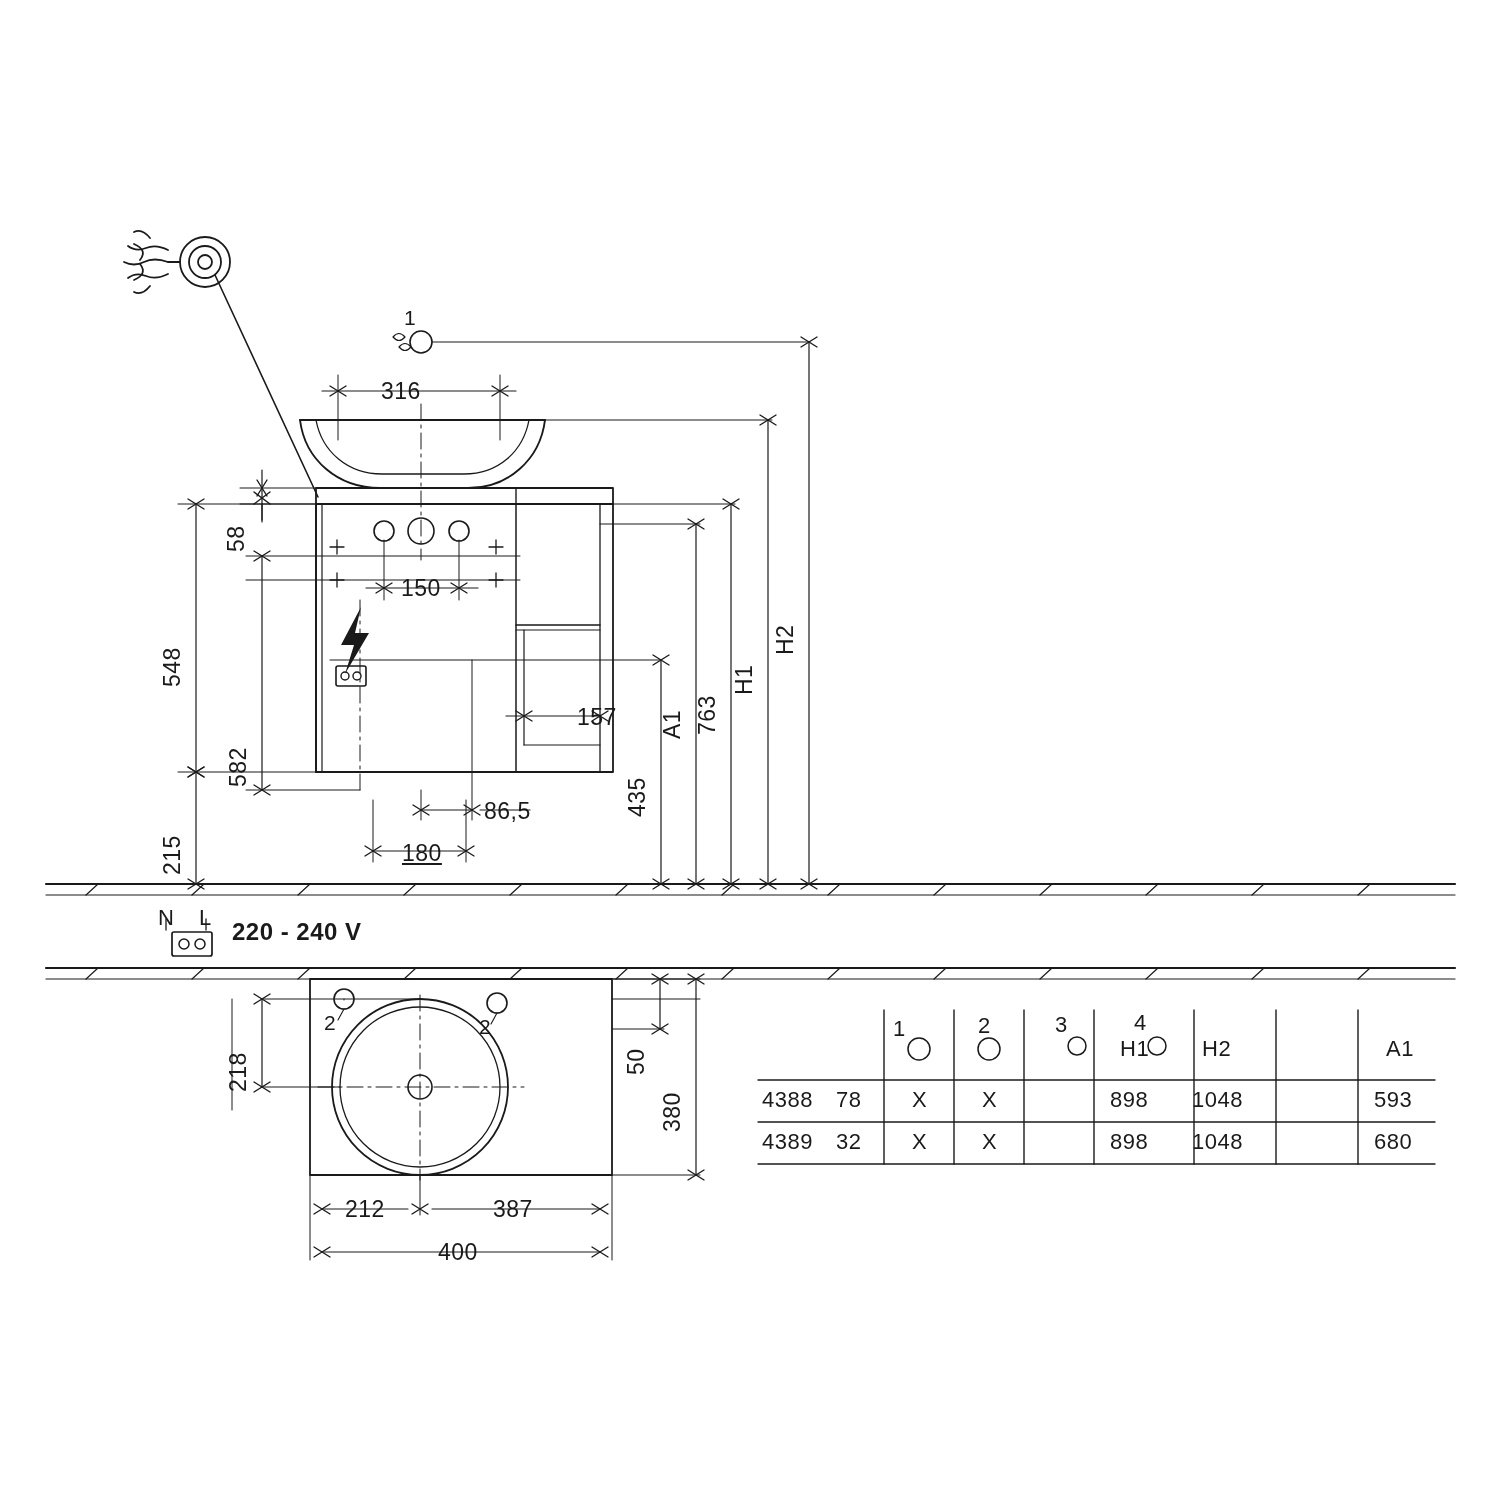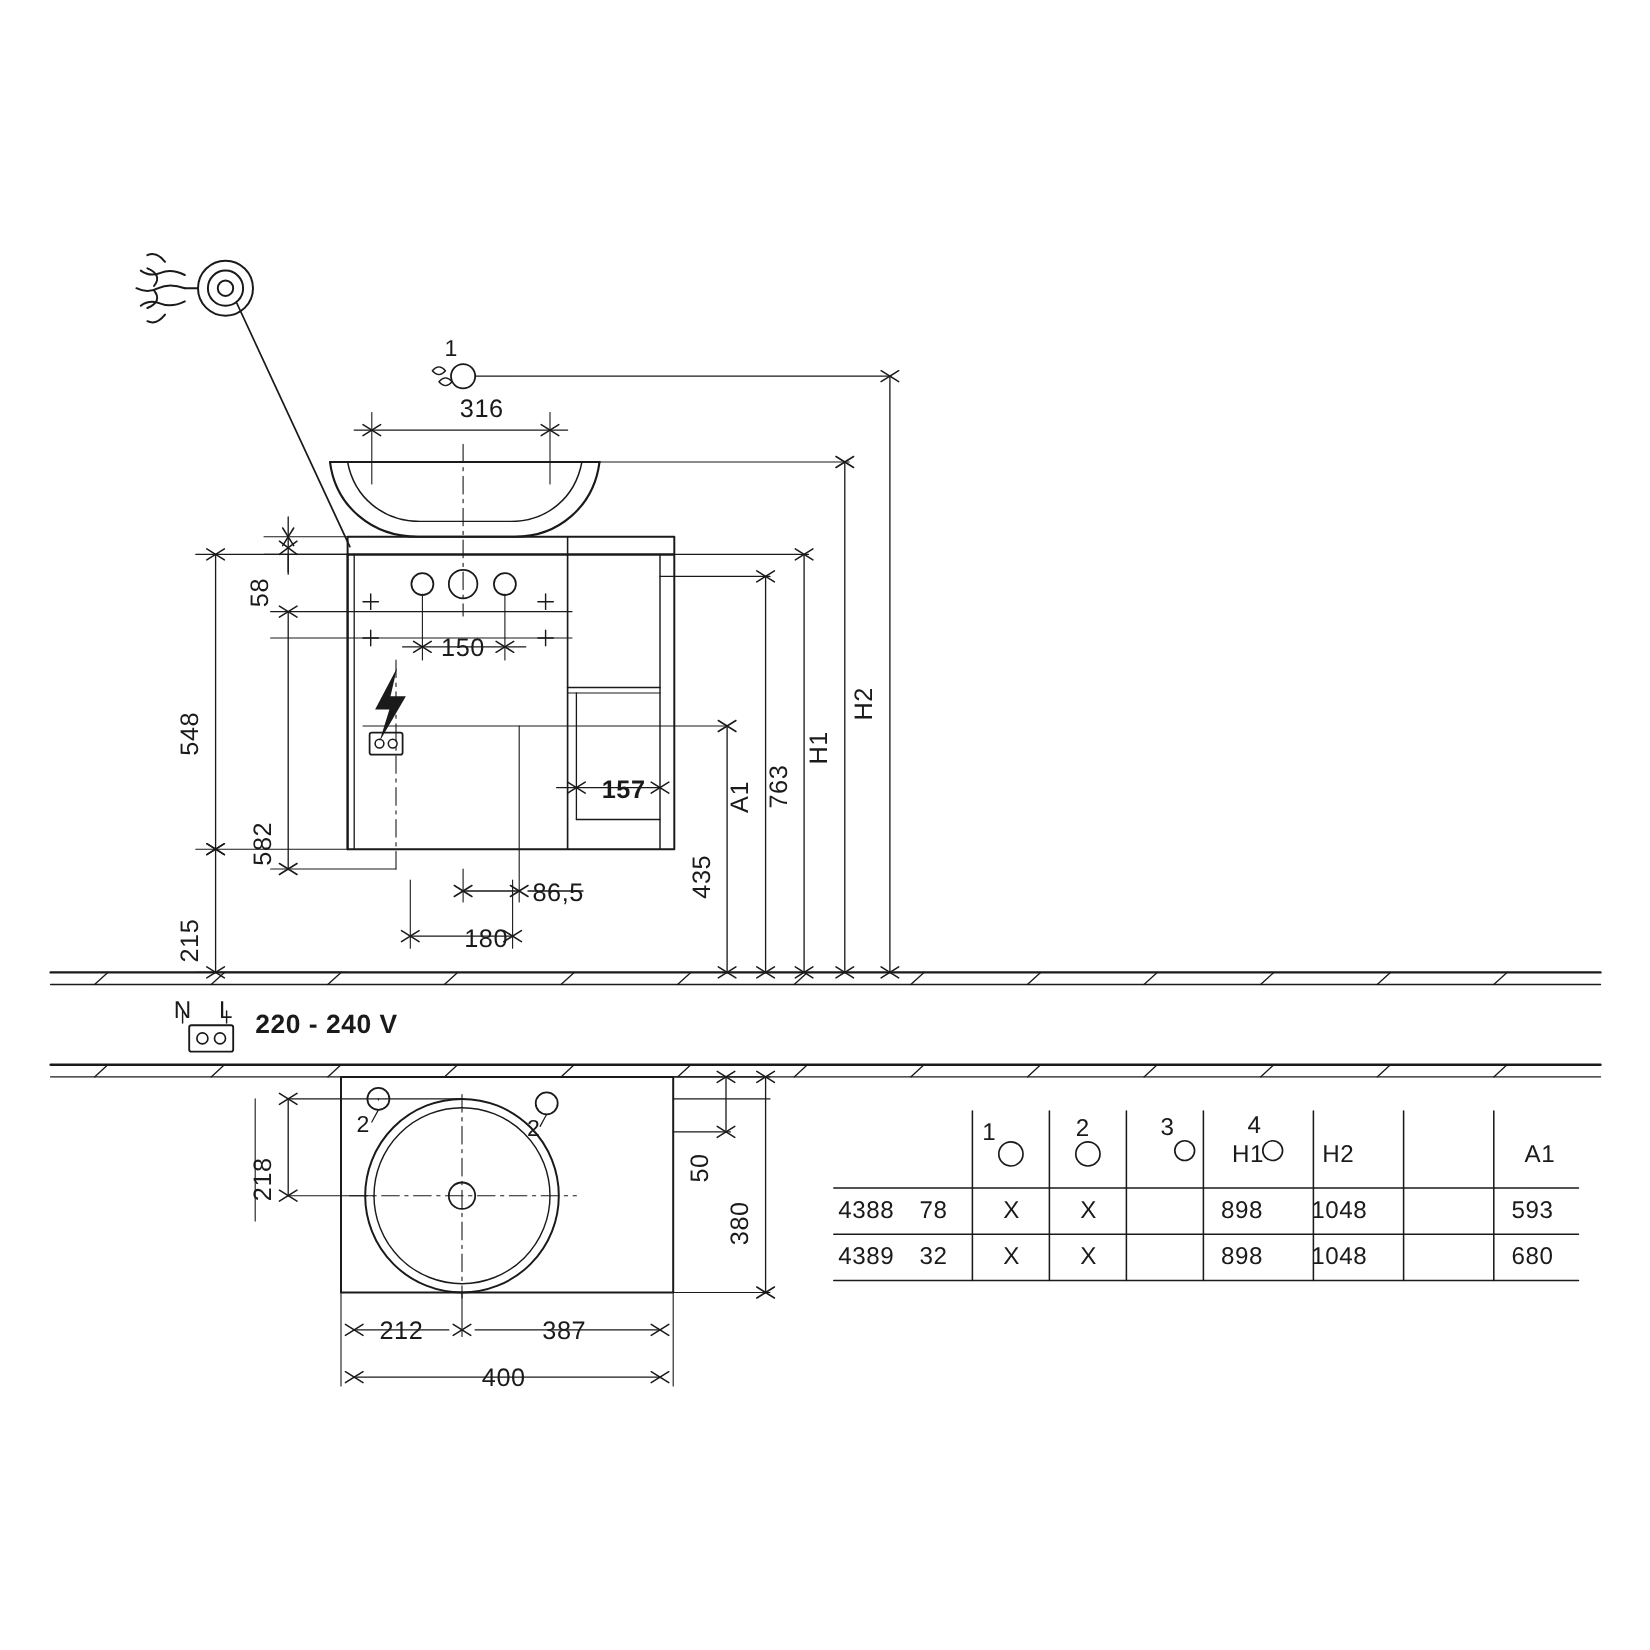--- a/index.html
+++ b/index.html
@@ -360,31 +360,31 @@
 
       <circle cx="919" cy="1049" r="11" stroke-width="1.5"></circle>
       <circle cx="989" cy="1049" r="11" stroke-width="1.5"></circle>
       <circle cx="1077" cy="1046" r="9" stroke-width="1.5"></circle>
       <circle cx="1157" cy="1046" r="9" stroke-width="1.5"></circle>
     </g>
   </g>
 </svg>
 
 <div class="lbl" style="left:404px; top:306px;">1</div>
-<div class="lbl big" style="left:381px; top:358px;margin-left:37px;">316</div>
+<div class="lbl big" style="left:381px; top:378px;">316</div>
 <div class="lbl big" style="left:401px; top:575px;text-align:right;">150</div>
 
 <div class="lbl big vert" style="left:250px; top:525px;">58</div>
 <div class="lbl big vert" style="left:186px; top:660px;">548</div>
 <div class="lbl big vert" style="left:252px; top:760px;">582</div>
 <div class="lbl big vert" style="left:186px; top:848px;">215</div>
 
 <div class="lbl big" style="left:484px; top:798px;">86,5</div>
-<div class="lbl big" style="left:422px; top:840px;">180</div>
-<div class="lbl big" style="left:547px; top:704px;font-weight:bold;">157</div>
+<div class="lbl big" style="left:402px; top:840px;text-decoration:underline;">180</div>
+<div class="lbl big" style="left:577px; top:704px;">157</div>
 
 <div class="lbl big vert" style="left:651px; top:790px;">435</div>
 <div class="lbl big vert" style="left:686px; top:712px;">A1</div>
 <div class="lbl big vert" style="left:721px; top:708px;">763</div>
 <div class="lbl big vert" style="left:758px; top:668px;">H1</div>
 <div class="lbl big vert" style="left:799px; top:628px;">H2</div>
 
 <div class="lbl" style="left:158px; top:905px; font-size:22px;">N</div>
 <div class="lbl" style="left:199px; top:905px; font-size:22px;">L</div>
 <div class="lbl" style="left:232px; top:918px; font-size:24px; font-weight:bold;">220 - 240 V</div>

